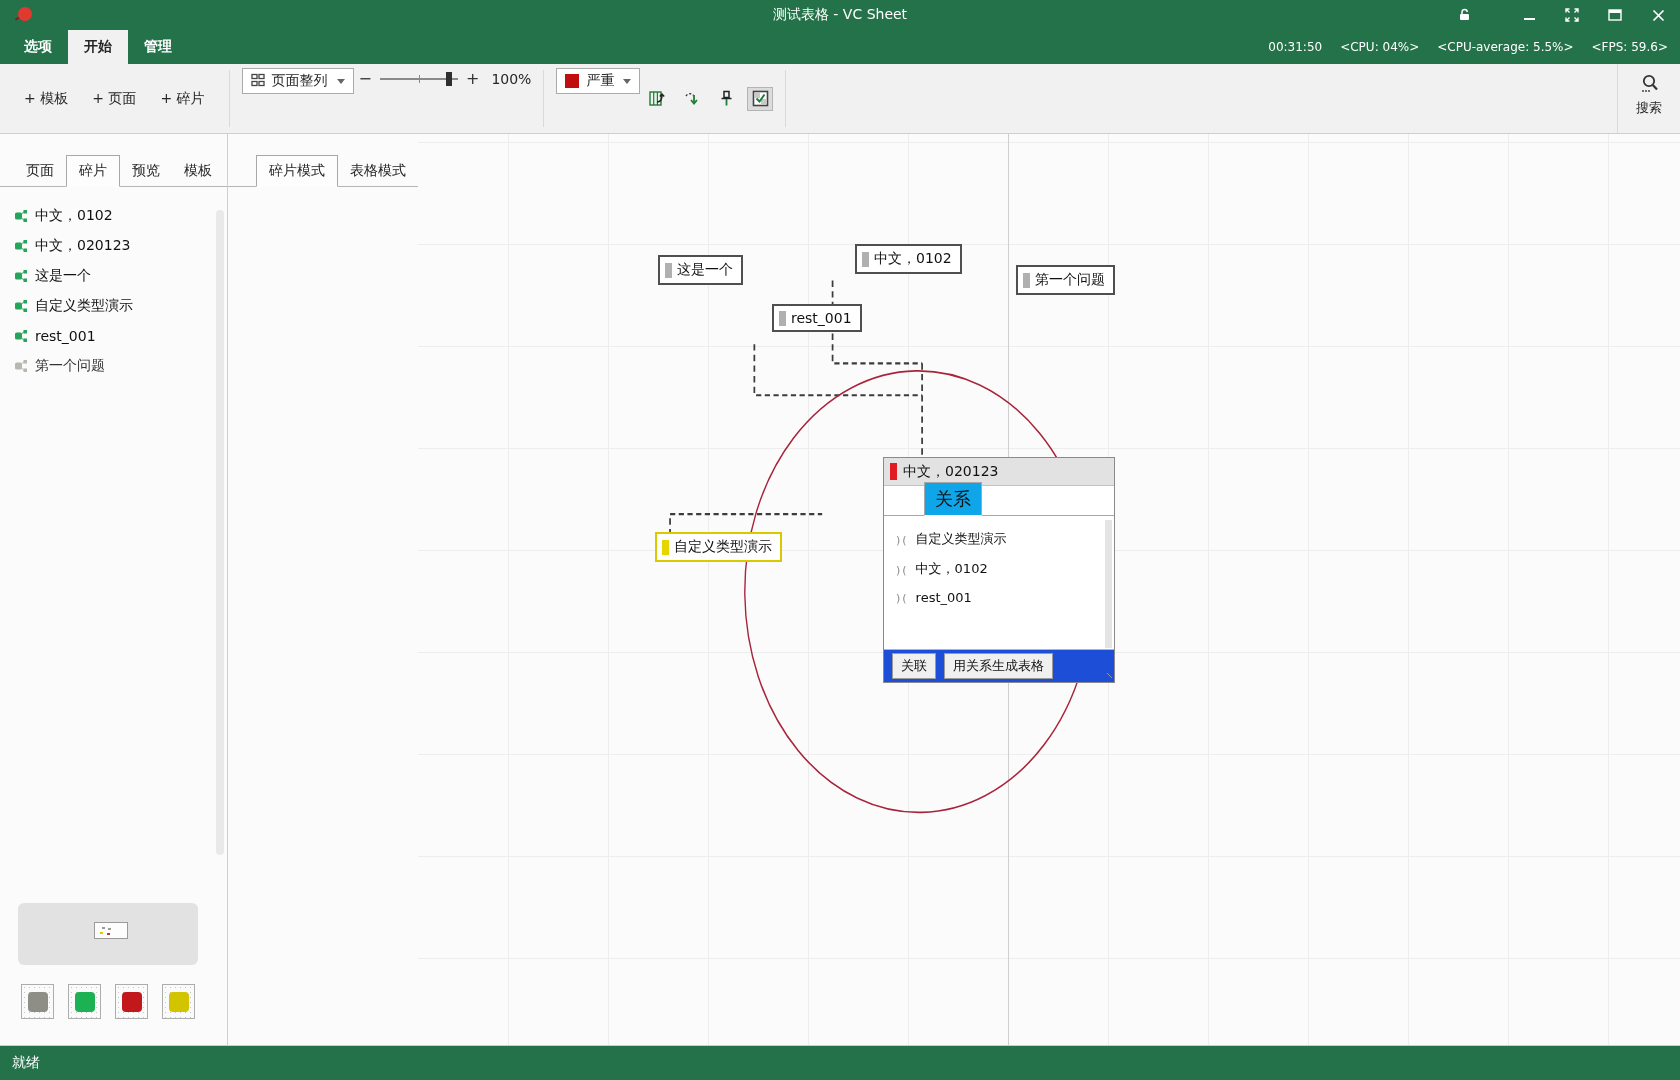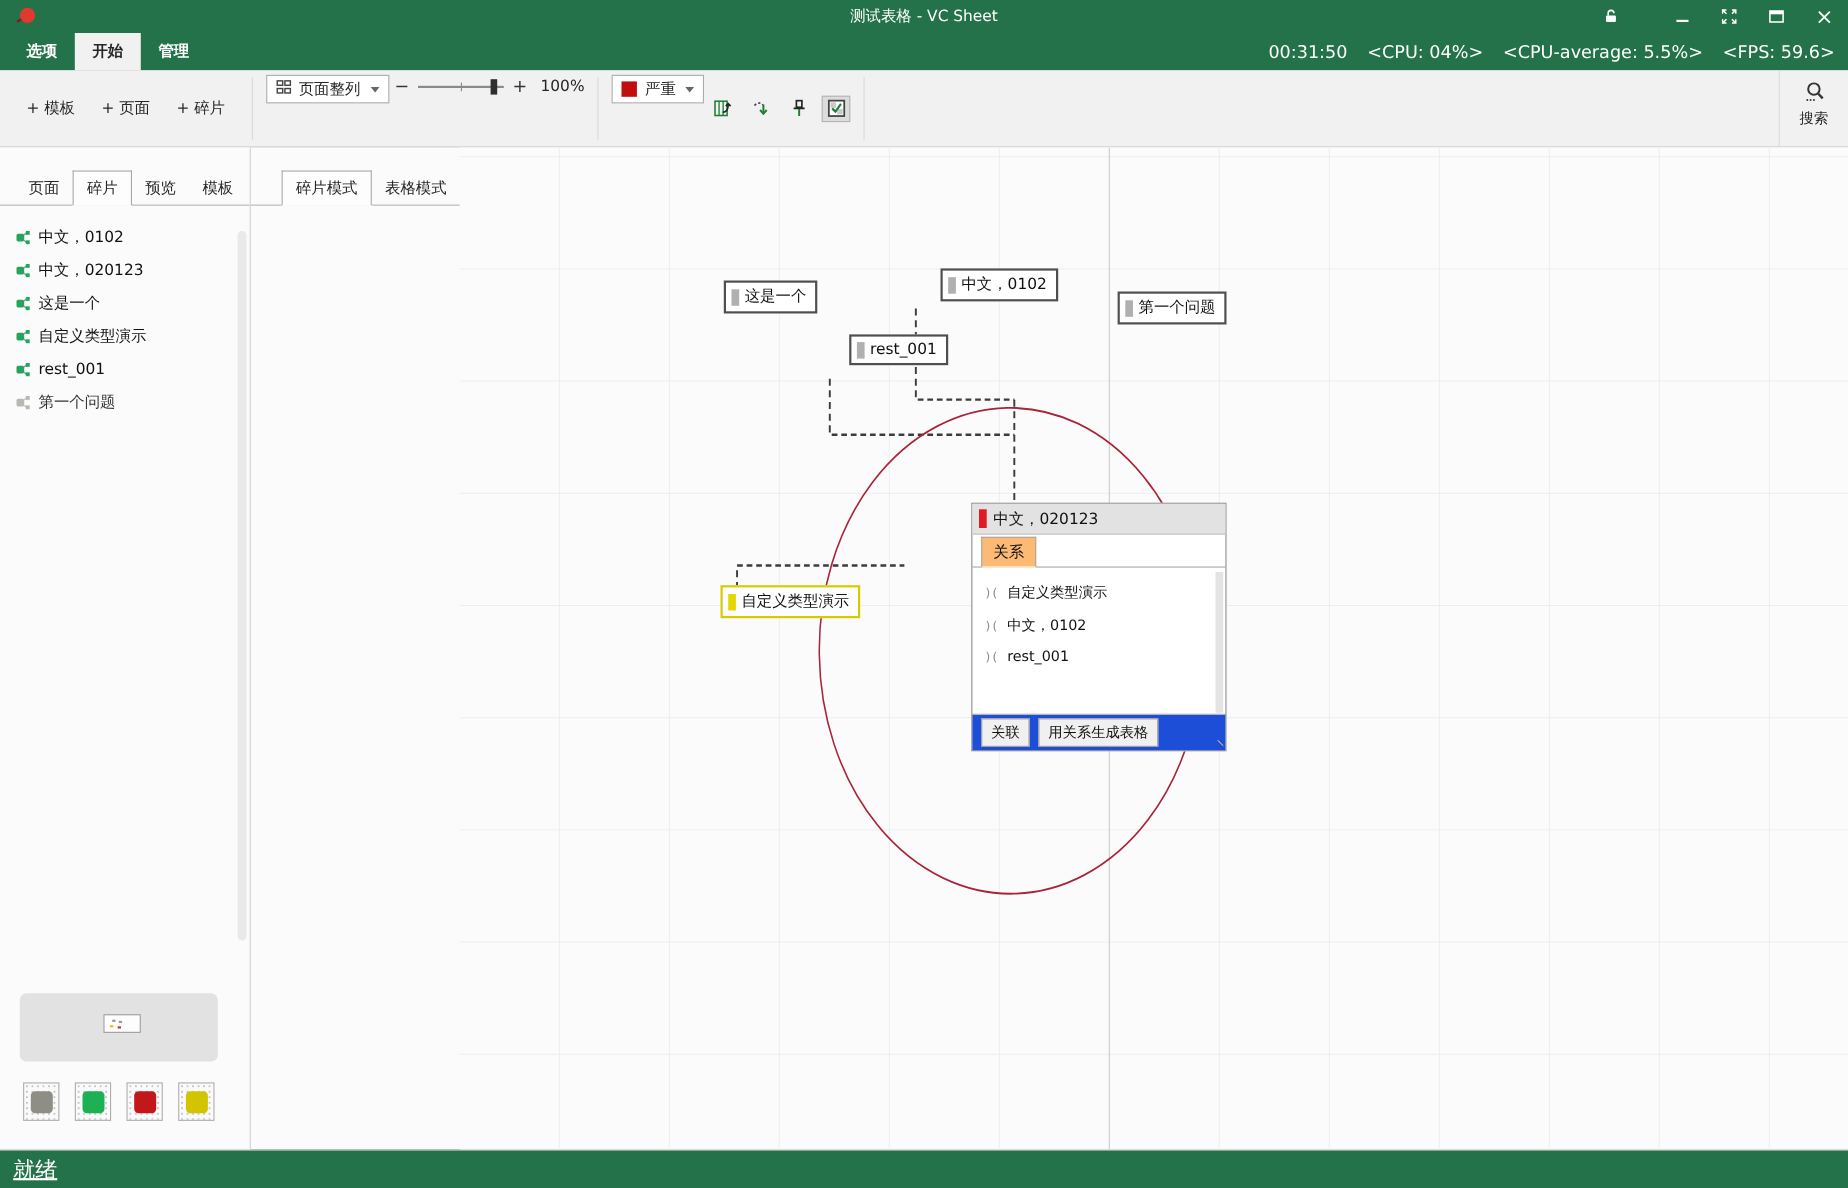--- a/index.html
+++ b/index.html
@@ -16,21 +16,21 @@
   .wincontrols { position:absolute; right:14px; top:0; height:30px; display:flex; align-items:center; gap:27px; }
   .wc { width:16px; height:16px; display:flex; align-items:center; justify-content:center; cursor:default; }
   .wc svg { display:block; }
   .wc-lock { margin-right:22px; }
 
   
   .menubar { height:34px; background:#237249; display:flex; align-items:stretch; position:relative; flex-shrink:0; }
   .menutabs { display:flex; align-items:stretch; padding-left:8px; }
   .mtab { padding:0 16px; color:#ffffff; font-size:14px; display:flex; align-items:center;font-weight:bold; }
   .mtab.active { background:#f1f1f1; color:#262626; }
-  .stats { position:absolute; right:12px; top:0; height:34px; display:flex; align-items:center; gap:18px; color:#ffffff; font-size:16px; }
+  .stats { position:absolute; right:12px; top:0; height:34px; display:flex; align-items:center; gap:18px; color:#ffffff; font-size:12px; }
 
   
   .toolbar { height:70px; background:#f1f1f1; border-bottom:1px solid #cfcfcf; display:flex; align-items:stretch; flex-shrink:0; position:relative; }
   .vsep { width:1px; background:#dadada; margin:6px 0; }
   .add-group { display:flex; align-items:center; gap:4px; padding:0 14px; }
   .tb-btn { font-size:14px; color:#262626; padding:6px 10px; cursor:default; white-space:nowrap; }
   .tb-col { display:flex; flex-direction:row; justify-content:center; gap:5px; padding:4px 12px; }
   .dropdown { background:#ffffff; border:1px solid #ababab; height:26px; display:flex; align-items:center; gap:7px; padding:0 8px; font-size:14px; color:#262626; width:max-content; }
   .caret { width:0; height:0; border-left:4px solid transparent; border-right:4px solid transparent; border-top:5px solid #666; margin-left:2px; }
   .zoomrow { display:flex; align-items:center; gap:8px; height:22px; }
@@ -98,35 +98,35 @@
   .n2 { left:354px; top:170px; }
   .n3 { left:598px; top:131px; }
   .n4 { left:237px; top:398px; border-color:#d9ca00; }
   .n4 .bar { background:#e6d600; }
 
   .panel { position:absolute; left:465px; top:323px; width:232px; height:226px; background:#ffffff;
     border:1px solid #8a8a8a; z-index:4; font-size:14px; }
   .panel-header { height:28px; background:#e2e2e2; border-bottom:1px solid #c2c2c2; display:flex; align-items:center; gap:6px; padding-left:6px; color:#111; }
   .panel-header .redbar { width:7px; height:17px; background:#e01b24; }
   .panel-tabrow { height:30px; border-bottom:1px solid #a8a8a8; display:flex; align-items:flex-end; padding-left:8px; }
-  .panel-tab { padding:4px 10px; background:#fdba74; border:1px solid #a8a8a8; border-bottom:1px solid #ffffff; margin-bottom:-1px; font-size:14px; color:#111; }
+  .panel-tab { padding:4px 10px; background:#0ea5e9; border:1px solid #a8a8a8; border-bottom:1px solid #ffffff; margin-bottom:-1px; font-size:18px; color:#111;margin-left:32px; }
   .rel-list { padding-top:8px; }
   .rel-item { display:flex; align-items:center; gap:7px; padding:6px 12px; font-size:13px; color:#111; }
   .rel-icon::before { content:")("; color:#8a8a8a; font-size:11px; letter-spacing:2px; }
   .panel-scroll { position:absolute; right:2px; top:62px; width:7px; height:128px; background:#e4e4e4; }
   .panel-footer { position:absolute; left:0; right:0; bottom:0; height:33px; border-top:1px solid #b5b5b5; display:flex; align-items:center; gap:8px; padding-left:8px; background:#1d4ed8; }
   .pbtn { background:#f0f0f0; border:1px solid #9a9a9a; font-size:13px; padding:3px 8px; color:#111;
     font-family:"DejaVu Sans","Liberation Sans",sans-serif; white-space:nowrap; }
   .grip { position:absolute; right:2px; bottom:2px; width:7px; height:7px;
     background:
       linear-gradient(45deg, transparent 0 58%, #999 58% 70%, transparent 70%); }
 
   
   .statusbar { height:35px; background:#237249; border-top:1px solid #cccccc; display:flex; align-items:center; padding-left:12px; flex-shrink:0; }
-  .statusbar span { color:#ffffff; font-size:20px;text-decoration:underline; }
+  .statusbar span { color:#ffffff; font-size:14px; }
 </style>
 </head>
 <body>
 
 <div class="window">
 
   <div class="titlebar">
     <div class="logo">
       <span class="logo-stem"></span>
       <span class="logo-dot"></span>

